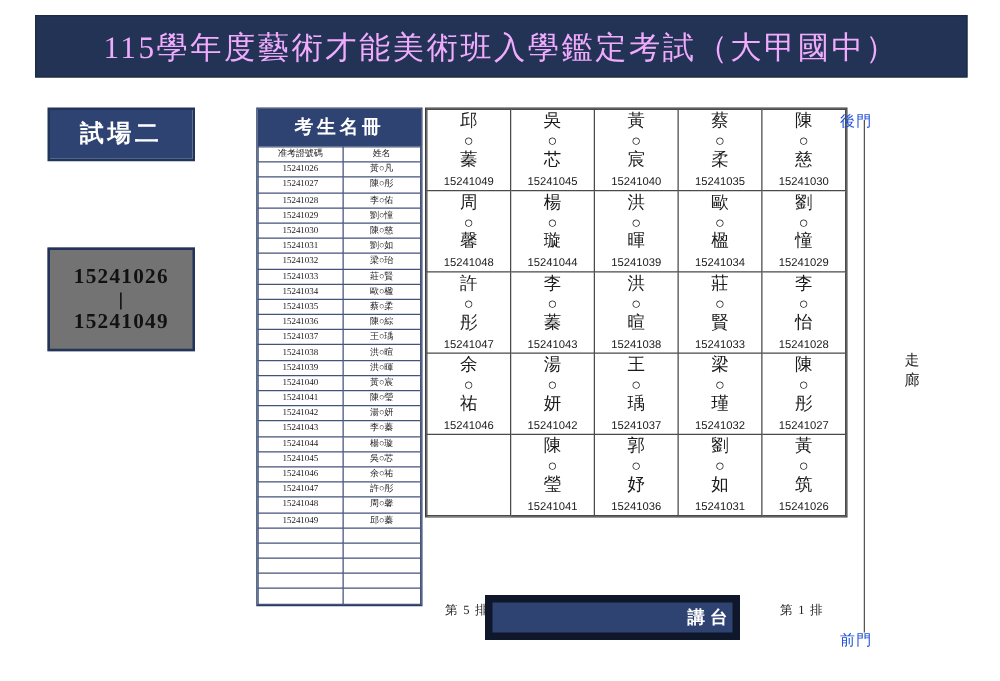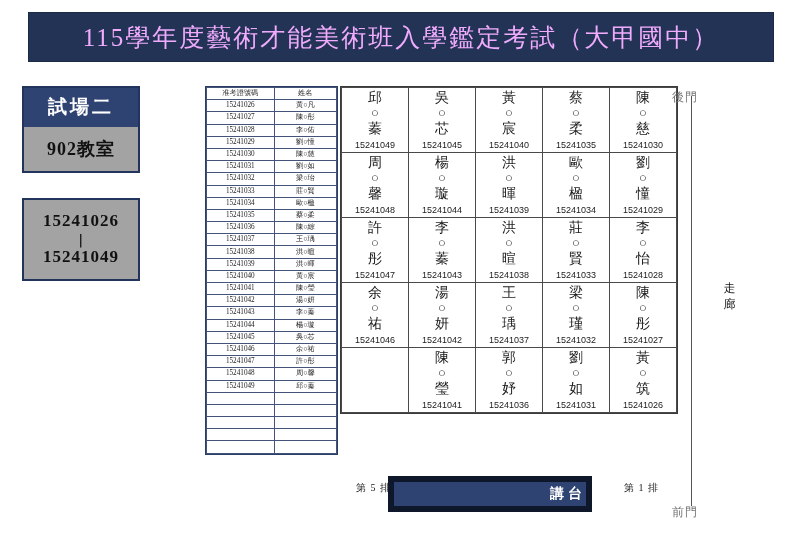--- a/index.html
+++ b/index.html
@@ -19,21 +19,22 @@
     display:flex;align-items:center;justify-content:center;
   }
   .title-bar .title-text{
     color:#f0abfc;font-size:25px;letter-spacing:2px;font-weight:normal;
     font-family:"Liberation Serif", serif;
   }
   
   .panel{
     position:absolute;
     border:2px solid #22335c;
-    background:#a3a3a3;
+    background:#737373;
+    margin-left:16px;
   }
   .panel-head{
     background:#2e4372;color:#fff;text-align:center;
     font-size:19px;font-weight:bold;padding:6px 0 7px 0;
     letter-spacing:3px;
   }
   .panel-body{
     text-align:center;font-size:18px;font-weight:bold;color:#111;
     padding:10px 0 10px 0;letter-spacing:1px;
   }
@@ -96,21 +97,21 @@
   }
   
   .podium{
     position:absolute;left:388px;top:476px;width:192px;height:24px;
     background:#2e4372;border:6px solid #0f172a;
     display:flex;align-items:center;justify-content:flex-end;
     color:#fff;font-size:14px;letter-spacing:4px;font-weight:bold;
   }
   
   .door{
-    position:absolute;font-size:12px;letter-spacing:1px;color:#737373;
+    position:absolute;font-size:12px;letter-spacing:1px;color:#1d4ed8;
   }
   #door-back{ left:672px;top:89px; }
   #door-front{ left:672px;top:504px; }
   .corridor{
     position:absolute;left:722px;top:280px;width:16px;
     font-size:12px;line-height:1.35;text-align:center;letter-spacing:1px;
   }
   .wall{
     position:absolute;left:691px;top:96px;width:0;height:410px;
     border-left:1px solid #555;
@@ -118,32 +119,32 @@
 </style>
 </head>
 <body>
 
 <div class="title-bar">
   <span class="title-text">115學年度藝術才能美術班入學鑑定考試（大甲國中）</span>
 </div>
 
 <div class="panel" id="panel-room">
   <div class="panel-head">試場二</div>
-  <div class="panel-body">902教室</div>
 </div>
 
 <div class="panel" id="panel-ticket">
   <div class="panel-body">
     <div class="ticket-line">15241026</div>
     <div class="ticket-sep">｜</div>
     <div class="ticket-line">15241049</div>
   </div>
 </div>
 
 <div class="roster">
+  <div class="roster-title">考生名冊</div>
   <table class="roster-tbl">
     <thead>
       <tr>
         <th class="col-id">准考證號碼</th>
         <th class="col-name">姓名</th>
       </tr>
     </thead>
     <tbody id="roster-body">
         <tr>
           <td class="col-id">15241026</td>

